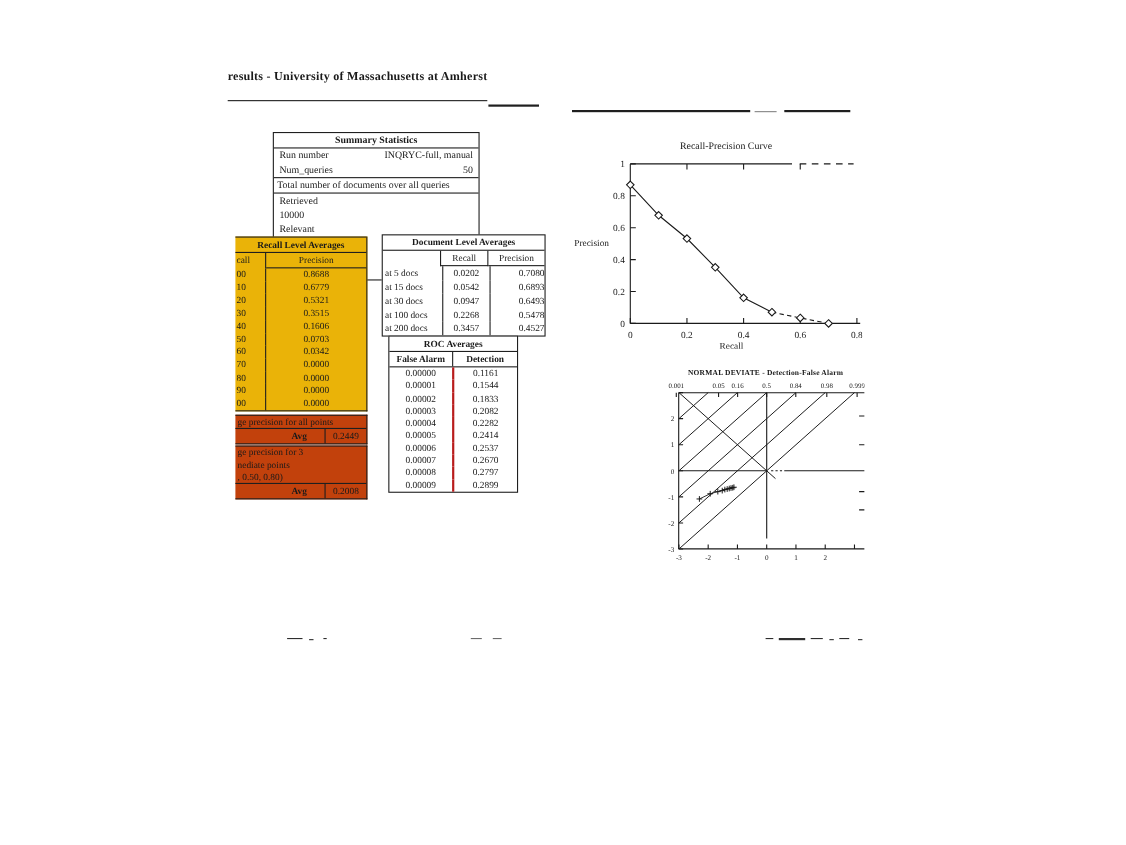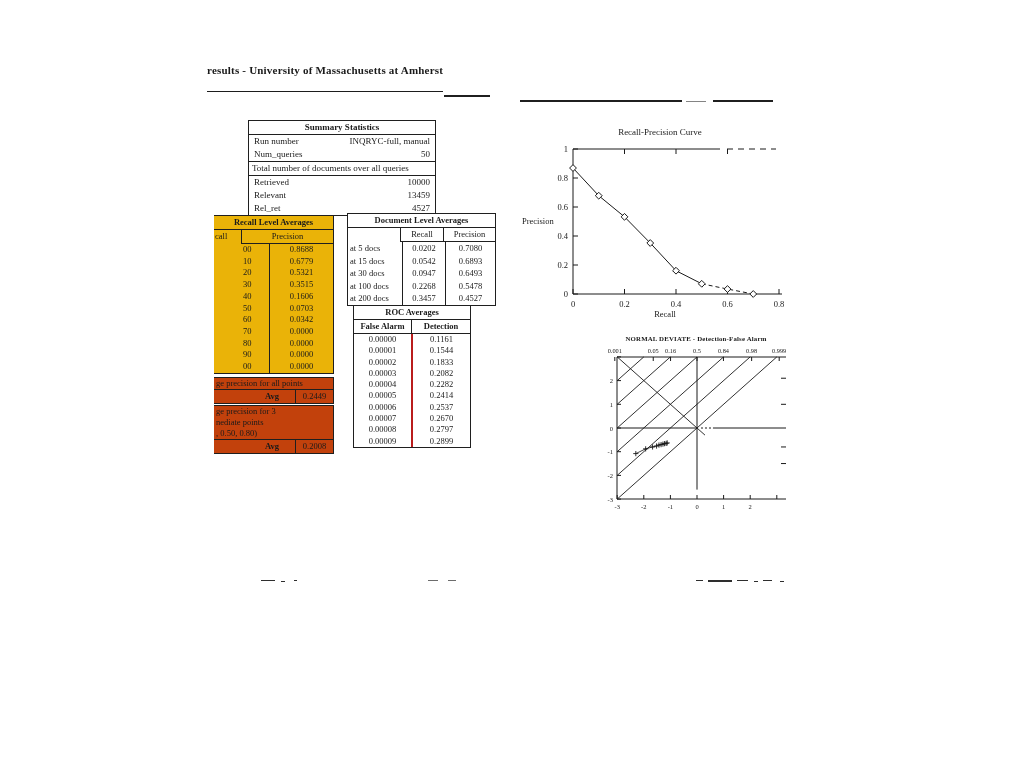--- a/index.html
+++ b/index.html
@@ -16,50 +16,50 @@
   
   .tbl{position:absolute;border:1px solid #1f1f1f;font-size:9px;line-height:13px;background:#fff;}
   .tbl-title{text-align:center;font-weight:bold;border-bottom:1px solid #1f1f1f;white-space:nowrap;}
   .trow{display:flex;}
   .tcell{white-space:nowrap;}
   
   .summary{left:248px;top:120px;width:186px;}
   .summary .kv{display:flex;justify-content:space-between;padding:0 5px;}
   .summary .qrow{border-bottom:1px solid #1f1f1f;}
   .summary .sec{border-bottom:1px solid #1f1f1f;padding:0 3px;white-space:nowrap;}
-  .summary .srows .trow{justify-content:space-between;padding:0 5px;}
+  .summary .srows .trow{justify-content:space-between;padding:0 5px;flex-direction:column;}
   
   .rl{position:absolute;left:214px;top:215px;width:119px;border-right:1px solid #1f1f1f;
       border-bottom:1px solid #1f1f1f;font-size:8.5px;background:#eab308;}
   .rl-title{border-top:1px solid #1f1f1f;border-bottom:1px solid #1f1f1f;text-align:center;
       line-height:13px;font-weight:bold;white-space:nowrap;}
   .rl-head{display:flex;line-height:13px;}
   .rl-head .c1{width:26px;border-right:1px solid #1f1f1f;padding-left:1px;}
   .rl-head .c2{flex:1;text-align:center;border-bottom:1px solid #1f1f1f;}
-  .rl-rows .trow{line-height:11.7px;margin-left:28px;}
+  .rl-rows .trow{line-height:11.7px;}
   .rl-rows .tcell:first-child{width:26px;border-right:1px solid #1f1f1f;padding-left:1px;}
   .rl-rows .tcell:last-child{flex:1;text-align:center;}
   
   .avgbox{position:absolute;left:214px;width:119px;border:1px solid #1f1f1f;border-left:none;
       font-size:8.5px;background:#c2410c;}
   .avgbox .note{padding-left:2px;line-height:11px;white-space:nowrap;}
   .avgrow{display:flex;border-top:1px solid #1f1f1f;line-height:13px;}
   .avgrow .alabel{width:30px;border-right:1px solid #1f1f1f;padding-left:3px;font-weight:bold;margin-left:48px;}
   .avgrow .aval{flex:1;text-align:center;}
   
   .dl{left:347px;top:213px;width:147px;font-size:8.5px;}
   .dl .dl-head{display:flex;line-height:13px;}
   .dl .h1{width:52px;}
   .dl .h2{width:42px;border-left:1px solid #1f1f1f;border-right:1px solid #1f1f1f;
       border-bottom:1px solid #1f1f1f;text-align:center;}
   .dl .h3{flex:1;text-align:center;border-bottom:1px solid #1f1f1f;}
   .dl-rows .trow{line-height:12.5px;}
   .dl-rows .tcell:nth-child(1){width:52px;padding-left:2px;}
   .dl-rows .tcell:nth-child(2){width:42px;border-left:1px solid #1f1f1f;border-right:1px solid #1f1f1f;text-align:center;}
-  .dl-rows .tcell:nth-child(3){flex:1;text-align:center;}
+  .dl-rows .tcell:nth-child(3){flex:1;text-align:right;}
   
   .roc{left:353px;top:305px;width:116px;font-size:8.5px;}
   .roc-head{display:flex;line-height:13px;border-bottom:1px solid #1f1f1f;font-weight:bold;}
   .roc-head .c1{width:57px;text-align:center;border-right:1px solid #1f1f1f;}
   .roc-head .c2{flex:1;text-align:center;}
   .roc-rows .trow{line-height:11.3px;}
   .roc-rows .tcell:first-child{width:57px;border-right:2px solid #b91c1c;text-align:center;}
   .roc-rows .tcell:last-child{flex:1;text-align:center;}
   
   svg{position:absolute;overflow:hidden;}

